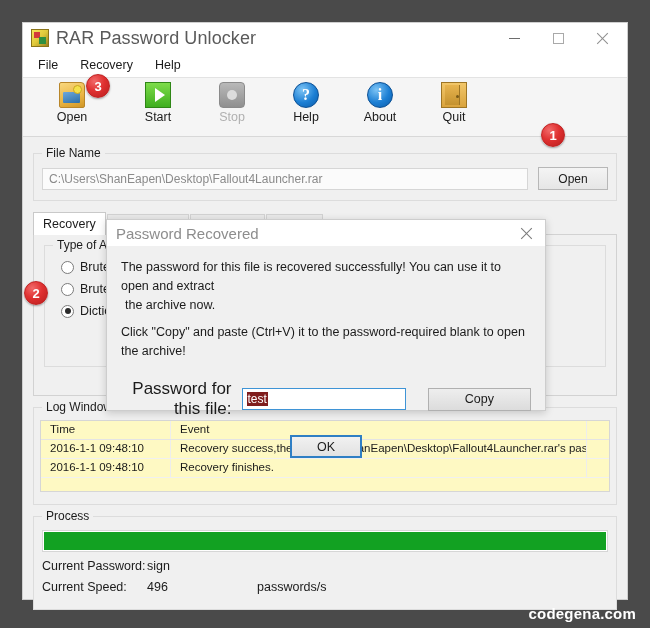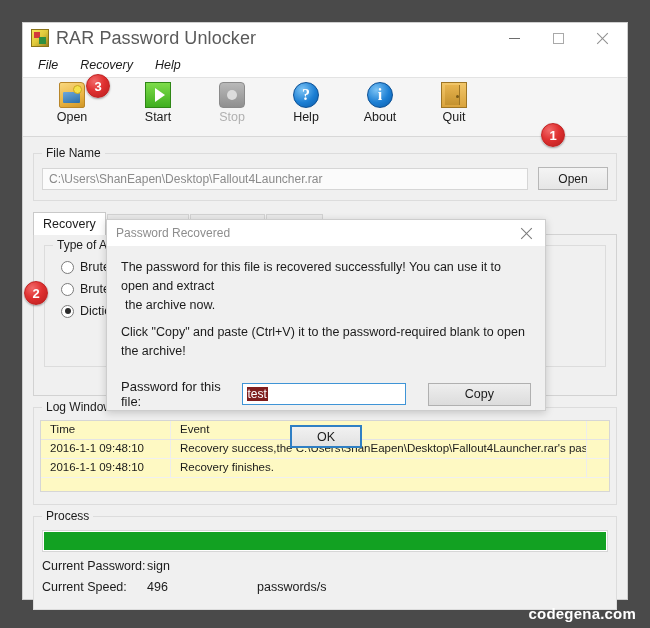--- a/index.html
+++ b/index.html
@@ -81,21 +81,20 @@
   .gl-close::after  { transform: rotate(-45deg); }
 
   
   #menu-bar {
     height: 24px;
     background: #ffffff;
     display: flex;
     align-items: center;
     padding-left: 10px;
     border-bottom: 1px solid #e3e3e3;
-    font-style: italic;
   }
   .menu-item {
     font-size: 12.5px;
     color: #1b1b1b;
     padding: 2px 11px 2px 5px;
     margin-right: 6px;
   }
 
   
   #toolbar {
@@ -398,21 +397,21 @@
     z-index: 50;
     box-sizing: border-box;
   }
   #dialog-title-bar {
     height: 26px;
     background: #ffffff;
     display: flex; align-items: center;
     position: relative;
   }
   #dialog-title {
-    font-size: 12px;
+    font-size: 15px;
     color: #8d8d8d;
     padding-left: 9px;
   }
   #dialog-close {
     position: absolute; right: 0; top: 0;
     width: 38px; height: 26px;
     display: flex; align-items: center; justify-content: center;
   }
   .dlg-x { position: relative; width: 13px; height: 13px; display:block; }
   .dlg-x::before, .dlg-x::after {
@@ -429,21 +428,21 @@
     line-height: 19px;
   }
   .dlg-msg.indent { text-indent: 4px; }
   .dlg-msg2 { margin-top: 8px; }
 
   #password-row {
     display: flex; align-items: center;
     margin-top: 18px;
     gap: 10px;
   }
-  #password-label { font-size: 13px; color: #1b1b1b; width: 118px; }
+  #password-label { font-size: 17px; color: #1b1b1b; width: 118px; text-align: right; }
   #password-input {
     width: 175px; height: 22px;
     background: #ffffff;
     border: 1px solid #3f94d6;
     box-sizing: border-box;
     font-size: 12px;
     display: flex; align-items: center;
     padding-left: 4px;
   }
   #password-value {

